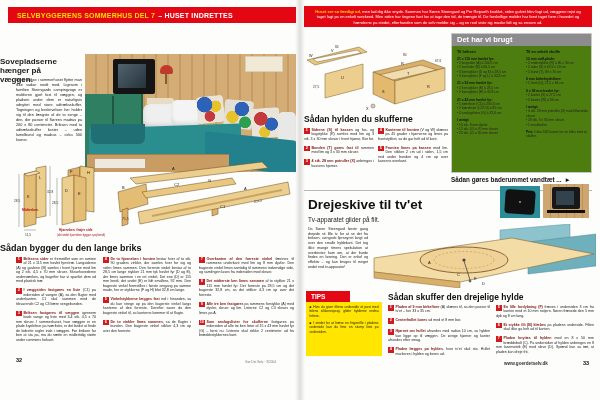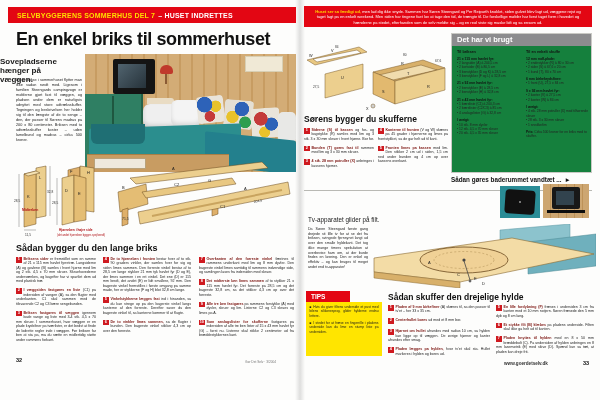--- a/index.html
+++ b/index.html
@@ -19,21 +19,21 @@
   .headline{font-size:18px;font-weight:700;color:#111;letter-spacing:-.4px}
   .standfirst{font-size:8px;font-weight:700;color:#1a1a1a;line-height:1.15}
   .bodytext{font-size:3.8px;line-height:1.32;color:#222;text-align:justify}
   .sechead{font-weight:700;color:#101010}
   
   .step{font-size:3.6px;line-height:1.25;color:#1c1c1c;text-align:justify;margin-bottom:4.5px;overflow:hidden}
   .num{float:left;width:5.5px;height:5.5px;background:#cf1a20;color:#fff;font-weight:700;
        font-size:3.8px;line-height:5.6px;text-align:center;margin:0 2px 1px 0}
   .lead{font-weight:700;color:#7c1410}
   
-  .matbox{background:#15803d;border:.5px solid #c9c9c4}
+  .matbox{background:#4d7c0f;border:.5px solid #c9c9c4}
   .mathead{background:#8c8c8e;color:#fff;font-weight:700;font-size:7.5px;line-height:12px;padding-left:5px}
   .mcol{position:absolute;top:16px}
   .mctitle{font-weight:700;font-size:3.8px;margin-bottom:2.5px;color:#111}
   .mg{margin-bottom:2.8px}
   .mh{font-weight:700;font-size:3.4px;color:#111;line-height:1.3}
   .mi div{font-size:3.3px;line-height:1.35;color:#222}
   .price{font-size:3.3px;line-height:1.35;color:#222;margin-top:2px}
   .price .lead{color:#111}
   .teaser{font-weight:700;font-size:6.3px;color:#111;display:flex;align-items:center;gap:3px}
   
@@ -51,21 +51,20 @@
 </head>
 <body>
 
 <div id="canvas">
 
   <div class="abs banner banner-left" style="left:8px;top:7px;width:288px;height:16px">
     <span class="series">SELVBYGGERENS SOMMERHUS DEL 7</span>
     <span>– HUSET INDRETTES</span>
   </div>
 
-  <div class="abs headline" style="left:16px;top:29px;width:282px">En enkel briks til sommerhuset</div>
 
   <div class="abs standfirst" style="left:0;top:57px;width:70px">Sovepladserne hænger på væggen.</div>
   <div class="abs bodytext" style="left:16px;top:78px;width:66px">De to brikse i sommerhuset flytter man ikke sådan rundt med. Ligesom i familien Steengårds campingvogn er møblerne gjort fast til væggen, og pladsen under dem er naturligvis udnyttet med store udtræksskuffer. Tegningen og beskrivelsen her holder sig til den længste af de to senge – den, der passer til Sørens madras på 200 x 80 centimeter. Briksen med to udtræksskuffer koster – uden lamelbund og madras – cirka 500 kroner.</div>
 
   <div class="abs photo" style="left:85px;top:54px;width:211px;height:118px">
     <div class="abs" style="left:160px;top:2px;width:38px;height:16px;background:#f0e9d6;border:1.5px solid #d8cfb4"></div>
     <div class="abs" style="left:0;top:40px;width:58px;height:78px;background:#2f7f63;border-right:2px solid #236249">
       <div class="abs" style="left:27px;top:2px;width:1.5px;height:70px;background:#1f5740"></div>
     </div>
     <div class="abs" style="left:28px;top:5px;width:42px;height:35px;background:#141414;border-radius:2px">
@@ -140,21 +139,21 @@
       <text x="96" y="24">G</text>
       <text x="132" y="32">A</text>
       <text x="108" y="50">C1</text>
     </g>
     <g font-size="3.4" fill="#333">
       <text x="142" y="45" transform="rotate(-11 142 45)">204,5</text>
       <text x="10" y="62">71,5</text>
     </g>
   </svg>
 
-  <div class="abs sechead" style="left:16px;top:243px;font-size:9px">Sådan bygger du den lange briks</div>
+  <div class="abs sechead" style="left:0;top:243px;font-size:9px">Sådan bygger du den lange briks</div>
 
   <div class="abs" style="left:16px;top:257px;width:80px">
     <div class="step"><span class="num">1</span><span class="lead">Briksens sider</span> <span>er fremstillet som en ramme af 21 x 115 mm høvlet fyrretræ. Langsiderne (A) og gavlene (B) samles i hvert hjørne med lim og 2 stk. 4,5 x 70 mm skruer. Skruehovederne undersænkes, og bagefter har vi spartlet dem ud med plastisk træ.</span></div>
     <div class="step"><span class="num">2</span><span class="lead">I væggsiden fastgøres en liste</span> <span>(C1) på indersiden af vangen (A), så den flugter med underkanten. C1 skal sammen med de tilsvarende C2 og C3 bære sengebunden.</span></div>
     <div class="step"><span class="num">3</span><span class="lead">Briksen fastgøres til væggen</span> <span>igennem både vange og liste med 3-4 stk. 4,5 x 70 mm skruer. I sommerhuset, hvor væggen er en plade krydsfiner på tværlister, er det bedst at finde de lodrette regler inde i væggen. Før briksen får ben at stå på, må du sætte en midlertidig støtte under rammens forkant.</span></div>
   </div>
   <div class="abs" style="left:103px;top:257px;width:88px">
     <div class="step"><span class="num">4</span><span class="lead">De to hjørneben i fronten</span> <span>består hver af to stk. 90 graders vinkler, der samles hver for sig og siden limes sammen. Den forreste vinkel består af to 28,5 cm lange stykker 21 mm tyk høvlet fyr (D og E), der limes sammen i en ret vinkel. Det ene (D) er 115 mm bredt, det andet (E) er lidt smallere, 92 mm. Den bagerste vinkel fremstilles i første omgang på samme måde, her er stykkerne (F og H) blot 32,8 cm lange.</span></div>
     <div class="step"><span class="num">5</span><span class="lead">Vinkelstykkerne lægges fast</span> <span>ind i hinanden, så du kan strege op på den bagerste vinkel langs kanterne af den forreste. Derefter saver du den bagerste vinkel til, så kanterne kommer til at flugte.</span></div>
     <div class="step"><span class="num">6</span><span class="lead">De to vinkler limes sammen,</span> <span>så de flugter i bunden. Den bagerste vinkel stikker 4,3 cm op over den forreste.</span></div>
@@ -269,38 +268,39 @@
           <div class="mi">
             <div>• 4 stk. 28 mm potruller (X) med tilhørende skruer</div>
             <div>• 28 stk. 3 x 30 mm skruer</div>
             <div>• 1 snedkerlim</div>
           </div>
         </div>
       <div class="price"><span class="lead">Pris:</span> <span>Cirka 500 kroner for en briks med to skuffer.</span></div>
     </div>
   </div>
 
-  <div class="abs sechead" style="left:304px;top:114px;font-size:8.5px">Sørens bygger du skufferne</div>
+  <div class="abs sechead" style="left:304px;top:114px;font-size:8.5px">Sådan hylden du skufferne</div>
   <div class="abs" style="left:304px;top:128px;width:70px">
     <div class="step"><span class="num">1</span><span class="lead">Siderne (S) til kassen</span> <span>og for- og bagstykke (R) samles med lim og 3 stk. 3 x 30 mm skruer i hvert hjørne. Bor for.</span></div>
     <div class="step"><span class="num">2</span><span class="lead">Bunden (T) gøres fast til</span> <span>rammen med lim og 3 x 30 mm skruer.</span></div>
     <div class="step"><span class="num">3</span><span class="lead">4 stk. 28 mm potruller (X)</span> <span>anbringes i kassens hjørner.</span></div>
   </div>
   <div class="abs" style="left:378px;top:128px;width:70px">
     <div class="step"><span class="num">4</span><span class="lead">Kanterne til fronten</span> <span>(V og W) skæres på 45 grader i hjørnerne og limes på frontstykket, så de går helt ud til kant.</span></div>
     <div class="step"><span class="num">5</span><span class="lead">Fronten limes på kassen</span> <span>med lim. Den stikker 2 cm ud i siden, 1,5 cm ned under bunden og 4 cm op over kassens overkant.</span></div>
   </div>
 
   <div class="abs teaser" style="left:451px;top:176px;width:141px">
     <span>Sådan gøres baderummet vandtæt ...</span>
     <span style="color:#111">►</span>
   </div>
 
   <div class="abs divider" style="left:304px;top:190px;width:288px;height:0"></div>
 
+  <div class="abs sechead" style="left:308px;top:197px;font-size:13.5px">Drejeskive til tv'et</div>
   <div class="abs" style="left:308px;top:216px;font-size:6.3px;color:#222">Tv-apparatet glider på filt.</div>
   <div class="abs bodytext" style="left:308px;top:227px;width:60px;font-size:3.6px">Da Søren Steengård første gang drejede sit lille tv for at se det fra briksen, svingede fjernsynet langt ud over den smalle hyldekant. Det tog ikke mange timers spekulation at overbevise ham om, at der burde findes en løsning. Den er enkel og effektiv – og kan bruges til meget andet end tv-apparater!</div>
 
   <div class="abs" style="left:500px;top:186px;width:40px;height:32px;background:#2a8c96;overflow:hidden">
     <div class="abs" style="left:5px;top:4px;width:30px;height:24px;background:#111;border-radius:4px;transform:rotate(4deg)"></div>
     <div class="abs" style="left:19px;top:15px;width:2px;height:2px;background:#999;border-radius:50%"></div>
   </div>
   <div class="abs" style="left:543px;top:184px;width:46px;height:34px;background:repeating-linear-gradient(90deg,#cda671 0 7px,#bd9258 7px 8px);overflow:hidden">
     <div class="abs" style="left:9px;top:3px;width:28px;height:22px;background:#181818;border-radius:2px">
       <div class="abs" style="left:4px;top:4px;width:18px;height:14px;background:#32434e"></div>

